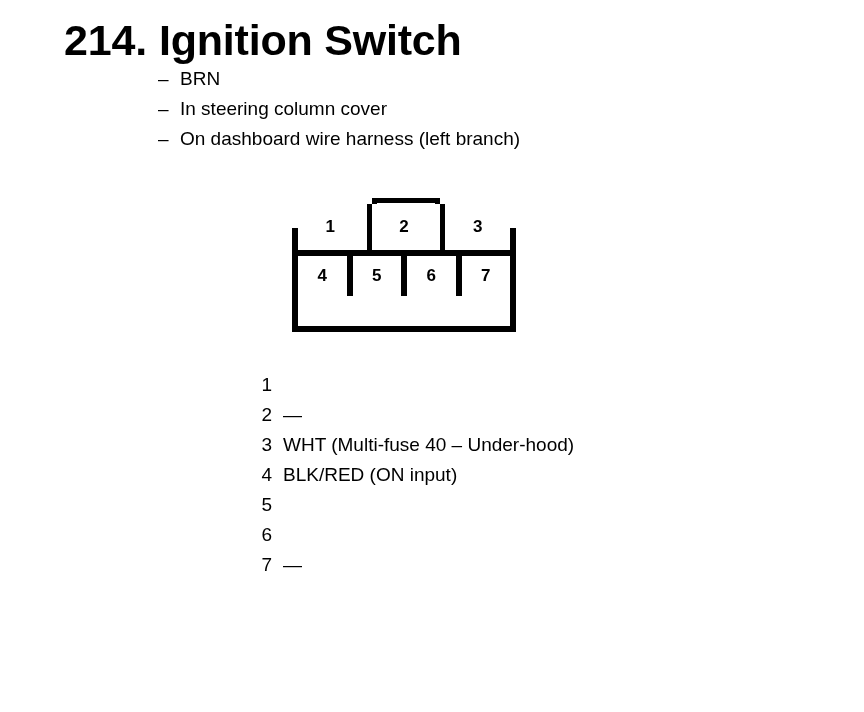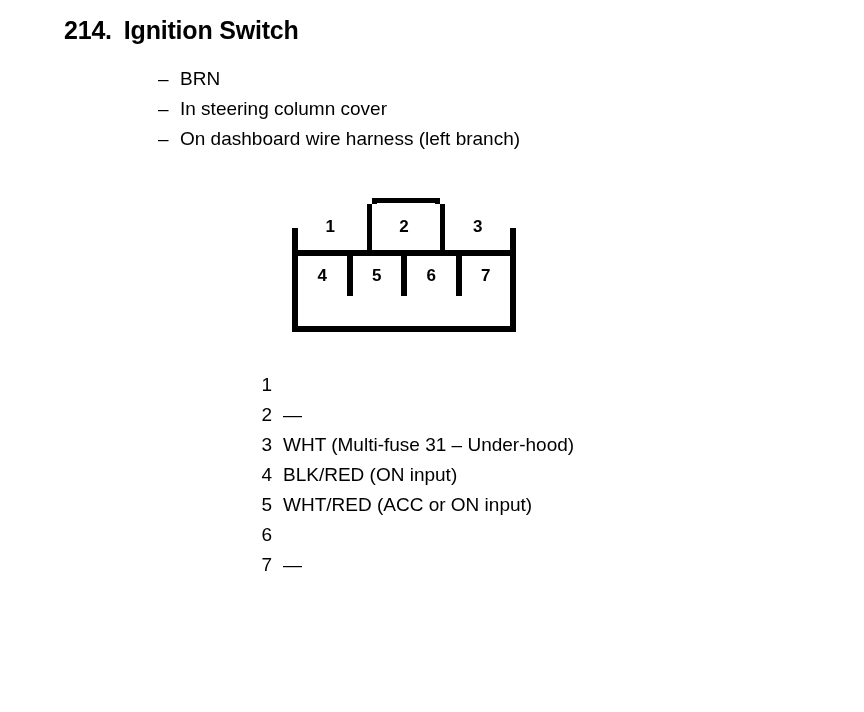--- a/index.html
+++ b/index.html
@@ -14,21 +14,21 @@
     font-family: "Liberation Sans", sans-serif;
     color: #000000;
     overflow: hidden;
   }
 
   
   .page-title {
     position: absolute;
     left: 64px;
     top: 16px;
-    font-size: 25px;
+    font-size: 43px;
     font-weight: bold;
     letter-spacing: -0.2px;
     white-space: nowrap;
   }
   .page-title .title-num { margin-right: 12px; }
 
   
   .notes {
     position: absolute;
     left: 158px;
@@ -227,29 +227,28 @@
 <div class="legend">
   <div class="legend-row">
     <span class="legend-num">1</span>
   </div>
   <div class="legend-row">
     <span class="legend-num">2</span>
     <span>—</span>
   </div>
   <div class="legend-row">
     <span class="legend-num">3</span>
-    <span>WHT (Multi-fuse 31 – Under-hood)</span>
+    <span>WHT (Multi-fuse 40 – Under-hood)</span>
   </div>
   <div class="legend-row">
     <span class="legend-num">4</span>
     <span>BLK/RED (ON input)</span>
   </div>
   <div class="legend-row">
     <span class="legend-num">5</span>
-    <span>WHT/RED (ACC or ON input)</span>
   </div>
   <div class="legend-row">
     <span class="legend-num">6</span>
   </div>
   <div class="legend-row">
     <span class="legend-num">7</span>
     <span>—</span>
   </div>
 </div>
 

